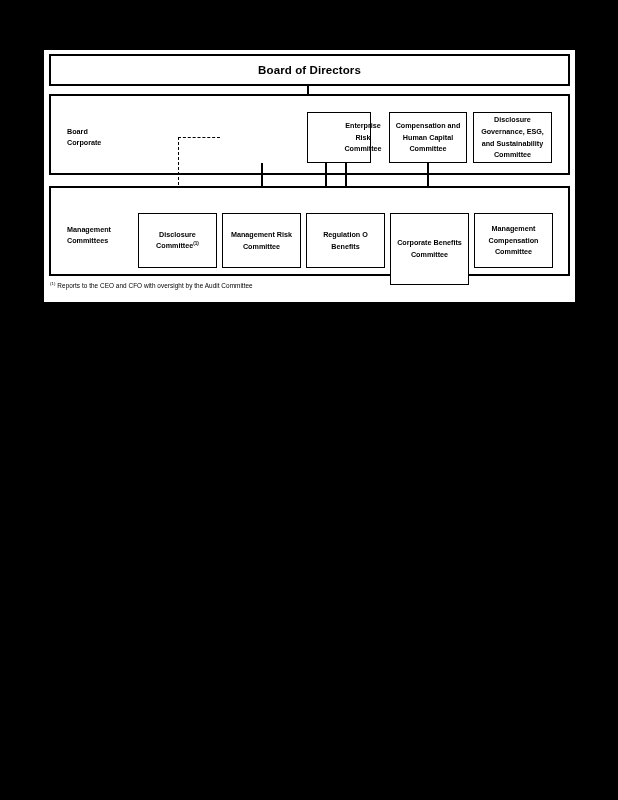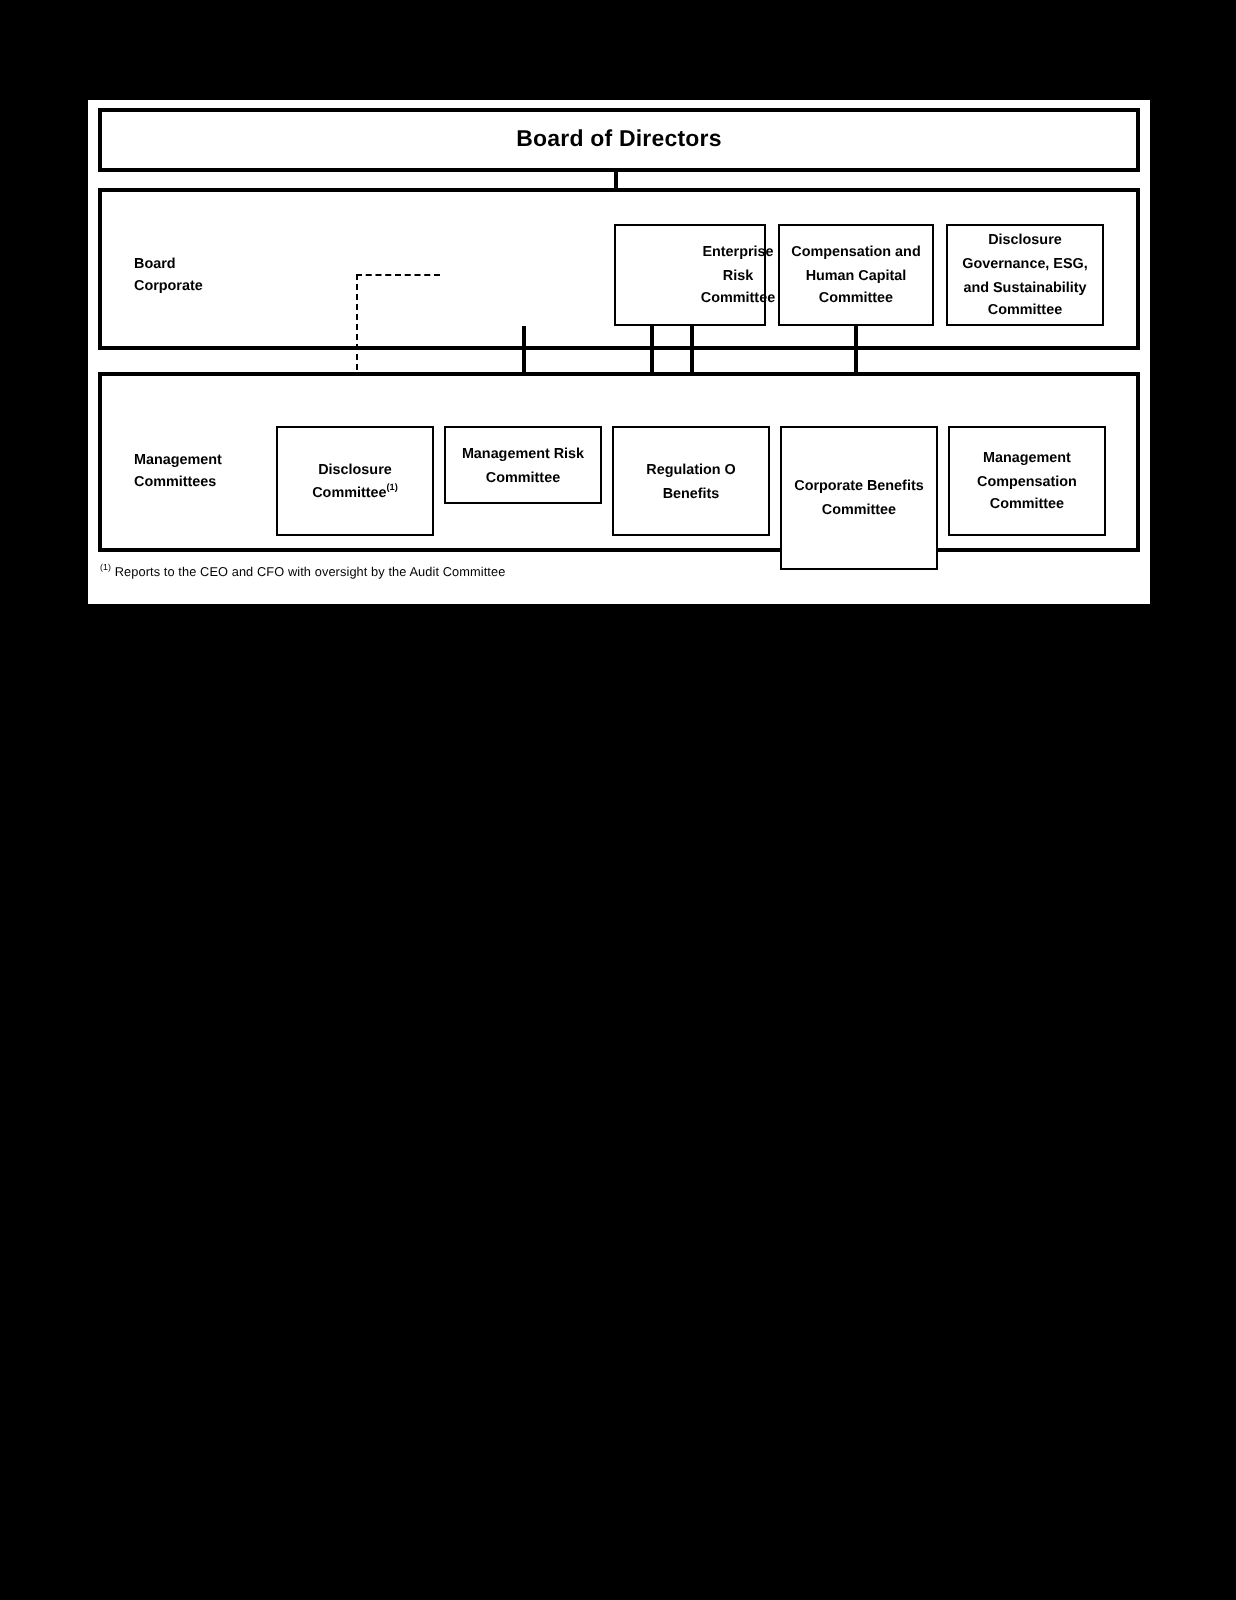--- a/index.html
+++ b/index.html
@@ -174,21 +174,21 @@
     <div class="vline" style="left:217px; top:54px; height:8px;"></div>
     <div class="vline" style="left:295px; top:54px; height:8px;"></div>
     <div class="vline" style="left:383px; top:54px; height:8px;"></div>
     <div class="vline" style="left:479px; top:54px; height:8px;"></div>
 
     <div id="board-committees-box" class="tier-box">
       <div id="board-committees-label" class="tier-label">Board
 Corporate</div>
     </div>
 
-    <div class="node" style="left:263px; top:62px; width:76px; height:51px;padding-left:48px;">
+    <div class="node" style="left:263px; top:62px; width:64px; height:51px;padding-left:48px;">
       <span class="node-text">Enterprise Risk
 Committee</span>
     </div>
     <div class="node" style="left:345px; top:62px; width:78px; height:51px;">
       <span class="node-text">Compensation and
 Human Capital
 Committee</span>
     </div>
     <div class="node" style="left:429px; top:62px; width:79px; height:51px;">
       <span class="node-text">Disclosure
@@ -218,21 +218,21 @@
 
     <div id="mgmt-committees-box" class="tier-box">
       <div id="mgmt-committees-label" class="tier-label">Management
 Committees</div>
     </div>
 
     <div class="node" style="left:94px; top:163px; width:79px; height:55px;">
       <span class="node-text"><span>Disclosure
 Committee</span><sup>(1)</sup></span>
     </div>
-    <div class="node" style="left:178px; top:163px; width:79px; height:39px;text-align:center;">
+    <div class="node" style="left:178px; top:163px; width:79px; height:55px;text-align:center;">
       <span class="node-text">Management Risk
 Committee</span>
     </div>
     <div class="node" style="left:262px; top:163px; width:79px; height:55px;">
       <span class="node-text">Regulation O
 Benefits</span>
     </div>
     <div class="node" style="left:346px; top:163px; width:79px; height:72px;">
       <span class="node-text">Corporate Benefits
 Committee</span>

